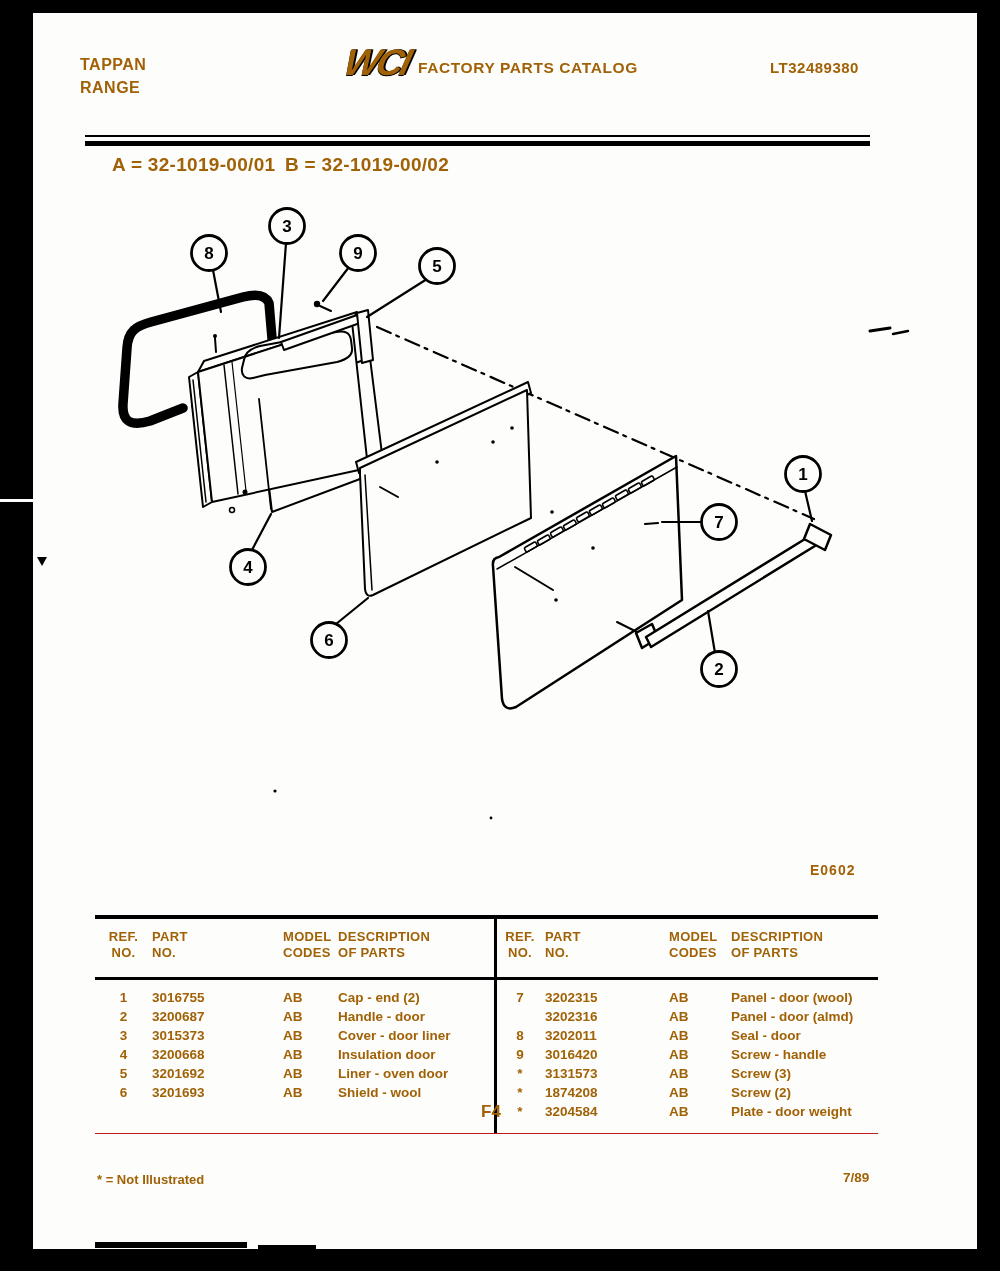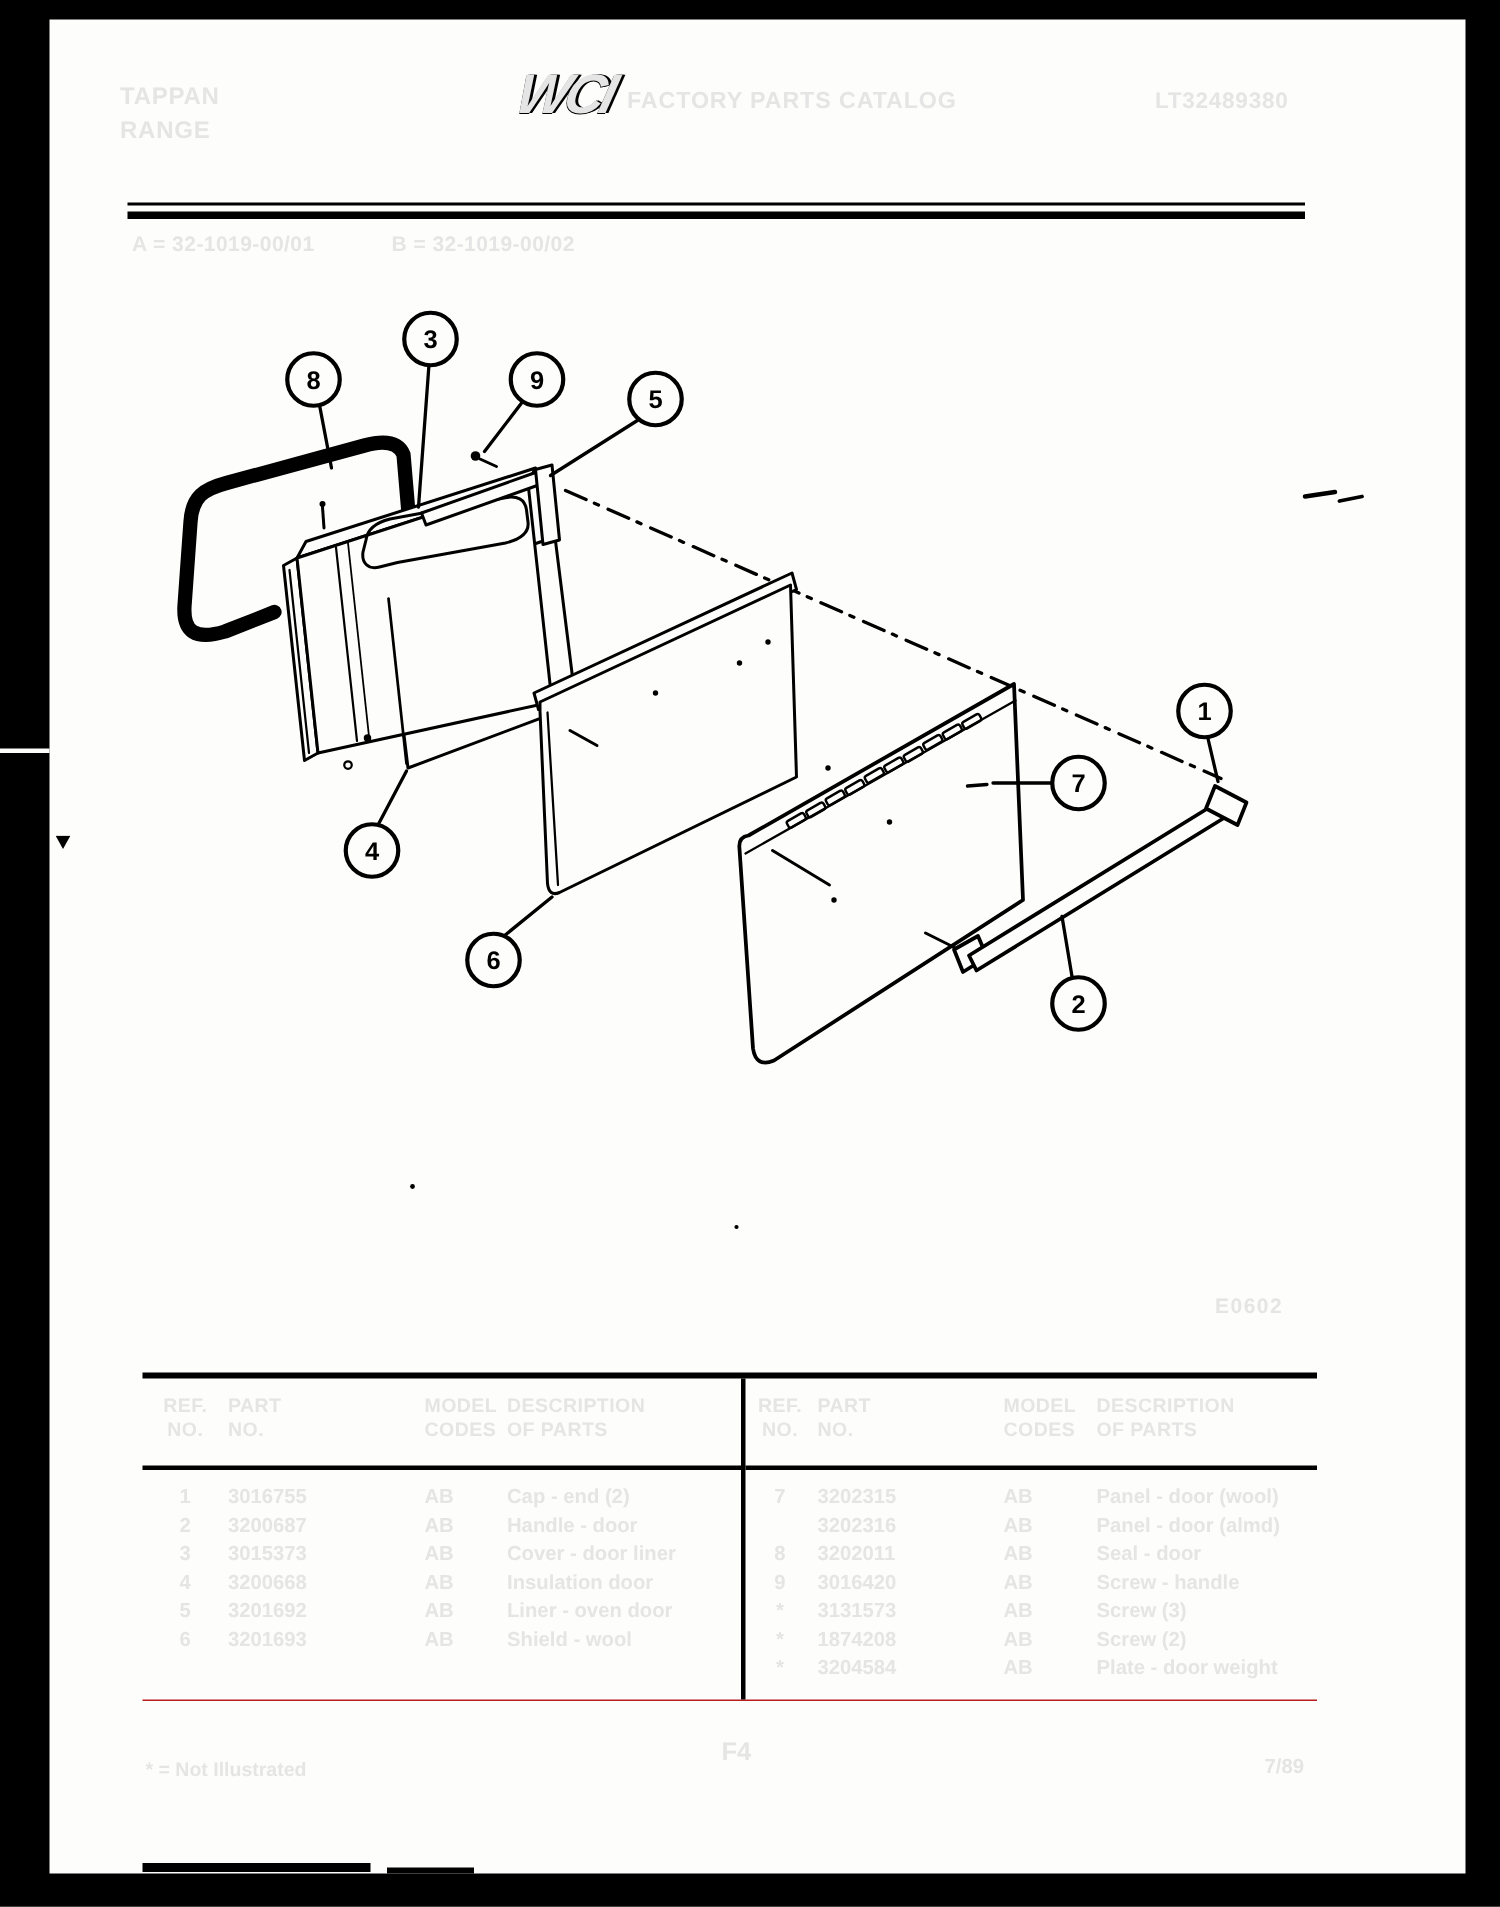--- a/index.html
+++ b/index.html
@@ -1,27 +1,27 @@
 <!DOCTYPE html>
 <html><head>
 <meta charset="utf-8">
 <style>
   html,body{margin:0;padding:0;background:#222;}
   .screen{position:relative;width:1000px;height:1271px;background:#000;overflow:hidden;
-          font-family:"Liberation Sans",sans-serif;font-weight:bold;color:#e5e5e5;}
+          font-family:"Liberation Sans",sans-serif;font-weight:bold;color:#a16207;}
   .page{position:absolute;left:33px;top:13px;width:944px;height:1236px;background:#fdfdfb;}
   .abs{position:absolute;}
   .hdr-brand{font-size:16px;line-height:18px;letter-spacing:.5px;}
   .logo{font-size:37px;font-style:italic;letter-spacing:-3px;transform:skewX(-14deg);
         text-shadow:1px 0 #000,2px 0 #000,0 1px #000;}
   .cat-title{font-size:15.5px;letter-spacing:.6px;}
   .doc-num{font-size:15px;letter-spacing:.5px;}
   .rule-thin{height:2px;background:#000;}
   .rule-thick{height:5px;background:#000;}
-  .model-line{font-size:14px;letter-spacing:.3px;}
+  .model-line{font-size:19px;letter-spacing:.3px;margin-left:24px;}
   .diag-code{font-size:14px;letter-spacing:1px;}
   .pt{font-size:13.5px;}
   .pt-half{position:absolute;top:0;bottom:0;}
   .pt-headrow{position:absolute;top:10px;left:0;right:0;display:grid;}
   .pt-head{white-space:pre-line;font-size:13px;line-height:16px;letter-spacing:.3px;}
   .pt-rows{position:absolute;top:69px;left:0;right:0;}
   .pt-row{display:grid;height:19px;line-height:19px;}
   .gl{grid-template-columns:57px 131px 55px auto;}
   .gr{grid-template-columns:50px 124px 62px auto;}
   .c-ref{text-align:center;}
@@ -285,20 +285,20 @@
           <span class="c-ref">*</span>
           <span>3204584</span>
           <span>AB</span>
           <span>Plate - door weight</span>
         </div>
       </div>
     </div>
   </div>
 
   <div class="abs foot-note" style="left:97px;top:1172px;text-align:center;">* = Not Illustrated</div>
-  <div class="abs foot-page" style="left:481px;top:1158px;text-align:right;">F4</div>
+  <div class="abs foot-page" style="left:481px;top:1102px;text-align:right;">F4</div>
   <div class="abs foot-date" style="left:843px;top:1170px;">7/89</div>
 
   <div class="abs" style="left:0;top:499px;width:33px;height:3px;background:#fdfdfb;"></div>
   <div class="abs tri" style="left:37px;top:557px;"></div>
   <div class="abs" style="left:95px;top:1242px;width:152px;height:6px;background:#000;"></div>
   <div class="abs" style="left:258px;top:1245px;width:58px;height:4px;background:#000;"></div>
 </div>
 
 </body></html>

